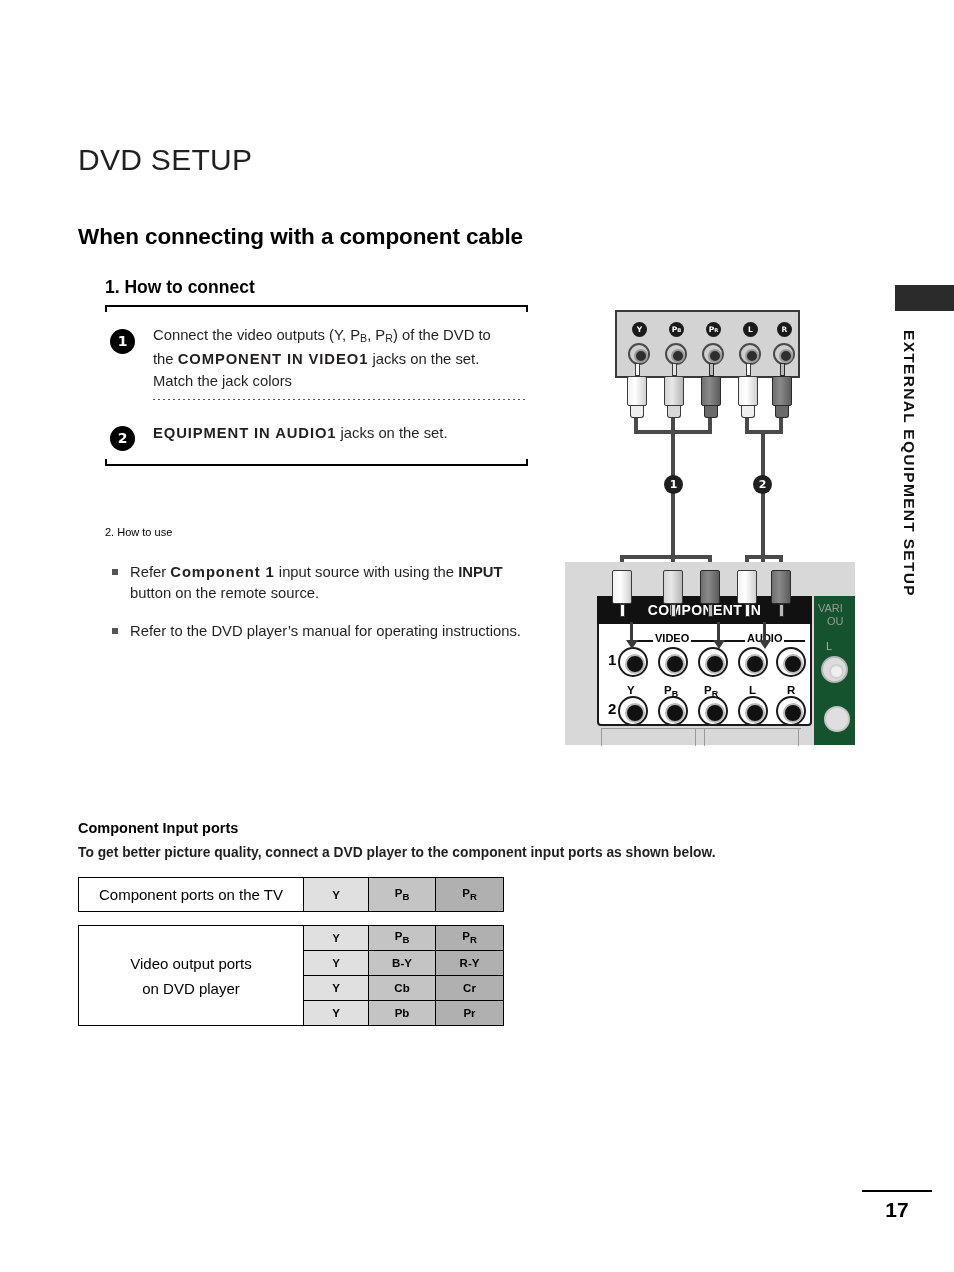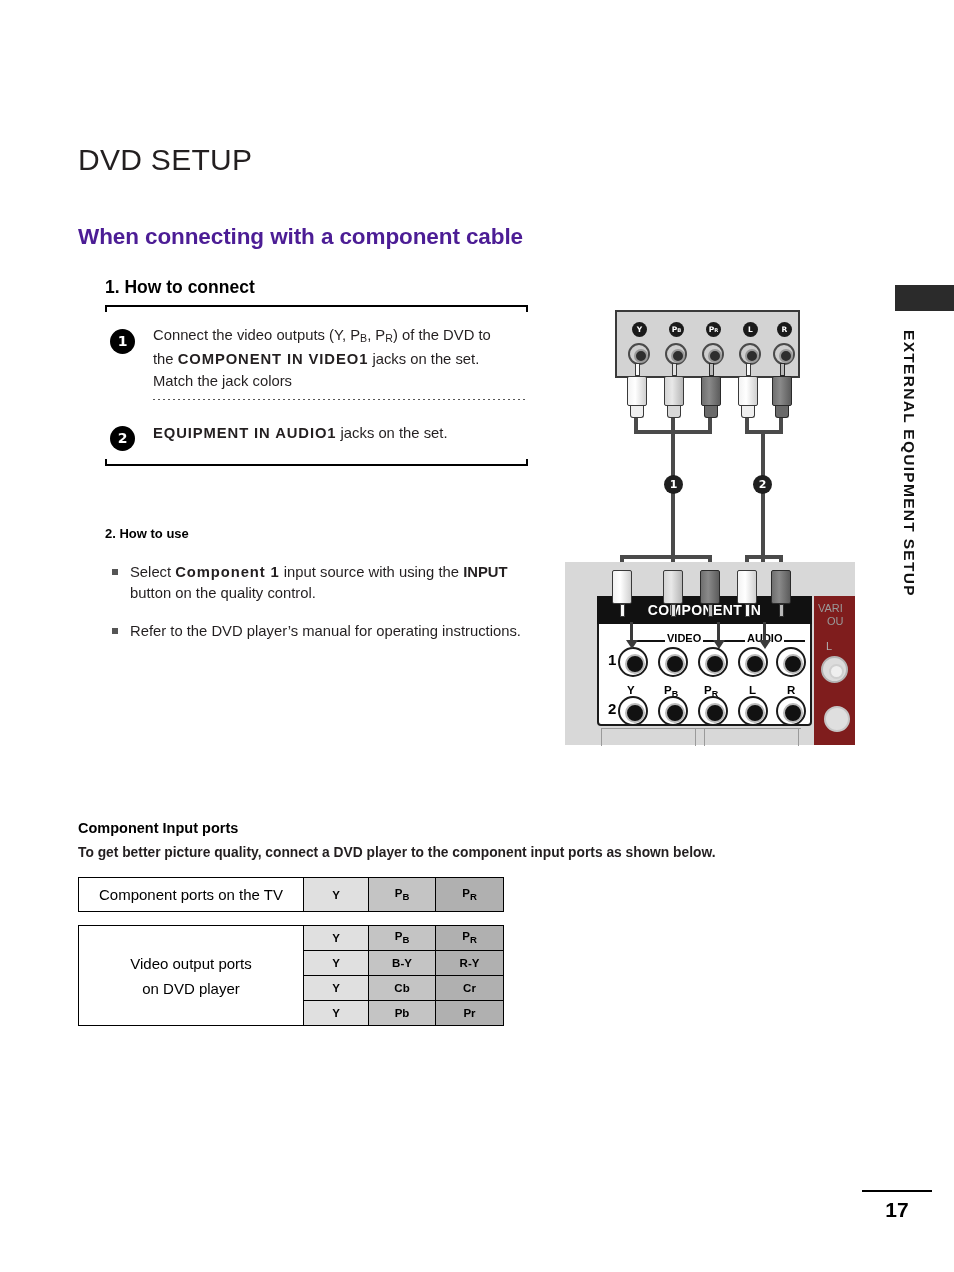--- a/index.html
+++ b/index.html
@@ -28,29 +28,29 @@
 
   
   .h1-title {
     position: absolute; left: 78px; top: 143px;
     font-size: 30px; font-weight: normal; letter-spacing: .3px;
     color: #231f20;
   }
   .h2-title {
     position: absolute; left: 78px; top: 224px;
     font-size: 22.5px; font-weight: bold; letter-spacing: -.1px;
-    color: #4c1d95;
+    color: #000000;
   }
   .h3-connect {
     position: absolute; left: 105px; top: 277px;
     font-size: 17.5px; font-weight: bold;
   }
   .h3-use {
     position: absolute; left: 105px; top: 526px;
-    font-size: 13px; font-weight: bold;
+    font-size: 11px; font-weight: normal;
   }
 
   
   .stepbox { position: absolute; left: 105px; top: 305px; width: 423px; }
   .rule-top, .rule-bot {
     position: relative; height: 2px; background: #000;
   }
   .rule-top::before, .rule-top::after,
   .rule-bot::before, .rule-bot::after {
     content: ""; position: absolute; width: 2px; height: 7px; background: #000;
@@ -218,21 +218,21 @@
   .grp-line { position: absolute; height: 1.8px; background: #111; z-index: 3; }
 
   .arrow { position: absolute; width: 0; height: 0; z-index: 5;
     border-left: 6px solid transparent; border-right: 6px solid transparent;
     border-top: 9px solid #3a3a3a; }
   .arrow-stem { position: absolute; width: 3.4px; background: #3a3a3a; z-index: 5; }
 
   
   .vari-strip {
     position: absolute; left: 249px; top: 296px; width: 41px; height: 149px;
-    background: #7f1d1d; overflow: hidden;
+    background: #14532d; overflow: hidden;
   }
   .vari-txt { position: absolute; left: 4px; top: 6px; font-size: 11px; color: #9a9a9a; font-weight: normal; }
   .vari-txt2 { position: absolute; left: 13px; top: 19px; font-size: 11px; color: #9a9a9a; }
   .vari-l { position: absolute; left: 12px; top: 44px; font-size: 11px; color: #b0b0b0; }
   .vari-sock {
     position: absolute; left: 7px; top: 60px; width: 27px; height: 27px; border-radius: 50%;
     background: #dcdcdc; border: 2px solid #b5b5b5;
   }
   .vari-sock::after { content:""; position:absolute; left:6px; top:6px; width:11px; height:11px;
     border-radius:50%; background:#efefef; border:2px solid #cfcfcf; }
@@ -279,22 +279,22 @@
       <b class="mono">EQUIPMENT IN AUDIO1</b><span> jacks on the set.</span>
     </div>
   </div>
 
   <div class="rule-bot"></div>
 </div>
 
 <div class="h3-use">2. How to use</div>
 <div class="uselist">
   <div class="uli">
-    <span>Select </span><b class="mono">Component 1</b><span> input source with using the </span><b>INPUT</b><br>
-    <span>button on the quality control.</span>
+    <span>Refer </span><b class="mono">Component 1</b><span> input source with using the </span><b>INPUT</b><br>
+    <span>button on the remote source.</span>
   </div>
   <div class="uli">
     <span>Refer to the DVD player’s manual for operating instructions.</span>
   </div>
 </div>
 
 <div class="ports-h">Component Input ports</div>
 <div class="ports-sub">To get better picture quality, connect a DVD player to the component input ports as shown below.</div>
 
 <table class="tbl" id="tbl-tv">
@@ -443,21 +443,21 @@
     <div class="vari-txt2">OU</div>
     <div class="vari-l">L</div>
     <div class="vari-sock"></div>
     <div class="vari-sock2"></div>
   </div>
 
   <div class="tv-inner"></div>
   <div class="comp-bar">COMPONENT IN</div>
 
   <div class="grp-line" style="left:66px; top:340px; width:112px;"></div>
-  <div class="grp-lbl" style="left:100px; top:332px;">VIDEO</div>
+  <div class="grp-lbl" style="left:88px; top:332px;">VIDEO</div>
   <div class="grp-line" style="left:170px; top:340px; width:70px;"></div>
   <div class="grp-lbl" style="left:180px; top:332px;">AUDIO</div>
 
   <div class="arrow-stem" style="left:65px;  top:322px; height:20px;"></div>
   <div class="arrow" style="left:61px;  top:340px;"></div>
   <div class="arrow-stem" style="left:152px; top:322px; height:20px;"></div>
   <div class="arrow" style="left:148px; top:340px;"></div>
   <div class="arrow-stem" style="left:198px; top:322px; height:20px;"></div>
   <div class="arrow" style="left:194px; top:340px;"></div>
 

